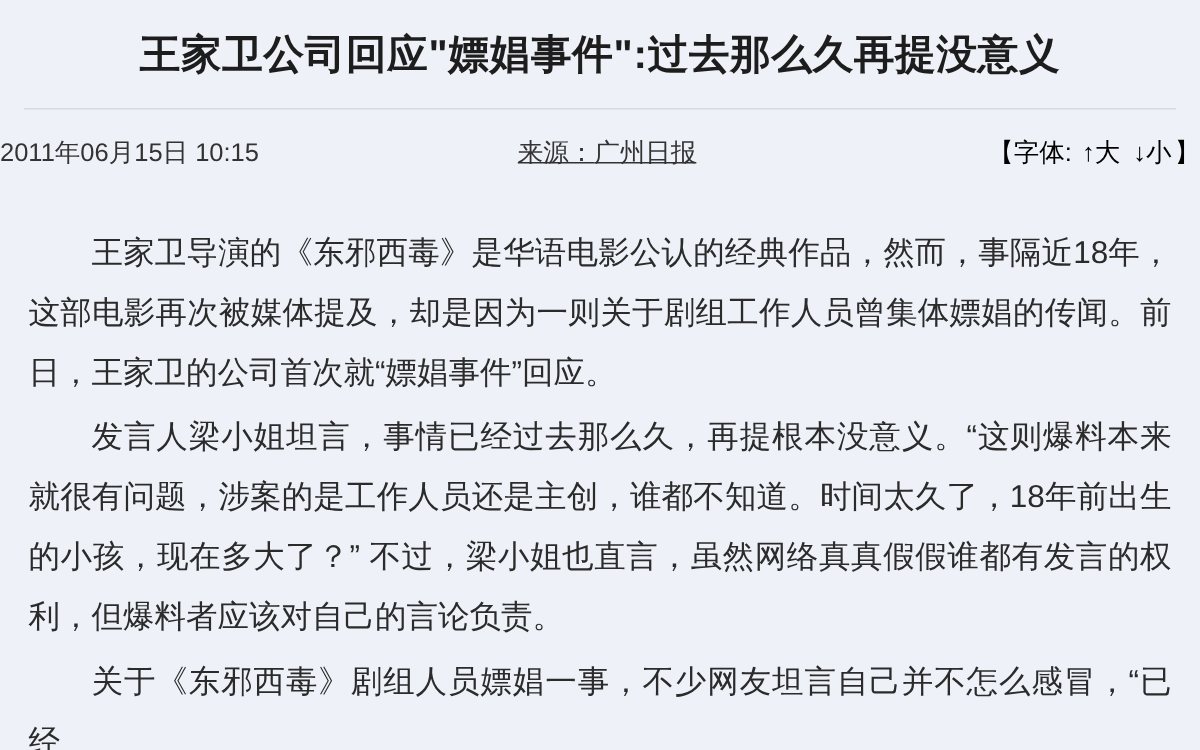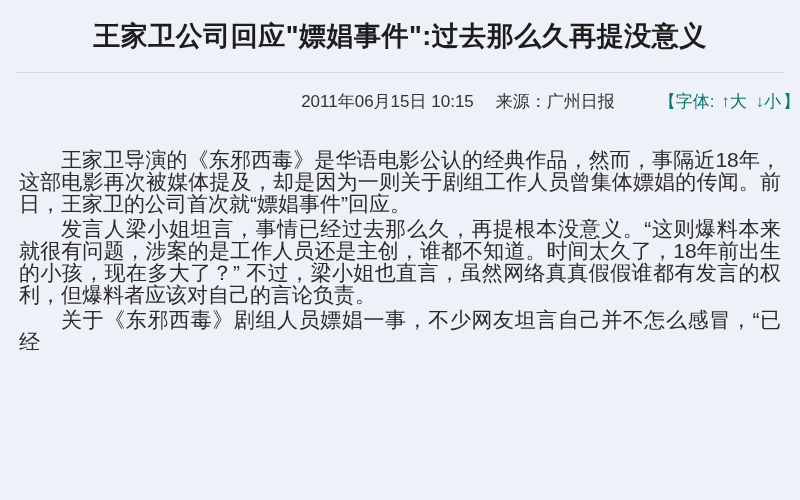--- a/index.html
+++ b/index.html
@@ -29,49 +29,49 @@
     color: #1d1d1d;
     letter-spacing: 0.5px;
   }
   .divider {
     height: 1px;
     background: #d8dade;
     margin: 18px 16px 0 16px;
   }
   .meta {
     display: flex;
-    justify-content: flex-end;
+    justify-content: space-between;
     align-items: center;
     margin-top: 17px;
     font-size: 17px;
     color: #333333;
     white-space: nowrap;
   }
-  .meta .source { margin-left: 22px; }
+  .meta .source { margin-left: 22px; text-decoration: underline; }
   .meta .interact {
     margin-left: 26px;
     display: inline-flex;
     align-items: center;
     color: #2a5caa;
     text-decoration: none;
     cursor: pointer;
   }
   .meta .interact svg { margin-right: 7px; display: block; }
   .meta .interact .count { color: #d0301f; font-weight: 700; }
   .meta .interact .paren { color: #2a5caa; font-weight: 700; }
-  .meta .font-controls { margin-left: 44px; color: #0f766e; }
+  .meta .font-controls { margin-left: 44px; color: #000000; }
   .meta .font-btn { cursor: pointer; margin: 0 2px; }
   .body {
     margin-top: 36px;
     padding: 0 19px;
   }
   .body p {
     margin: 0;
     font-size: 21px;
-    line-height: 22px;
+    line-height: 40px;
     color: #2b2b2b;
     text-indent: 2em;
     text-align: justify;
   }
   .body p + p { margin-top: 3px; }
 </style>
 </head>
 <body>
 
 <div class="page">

